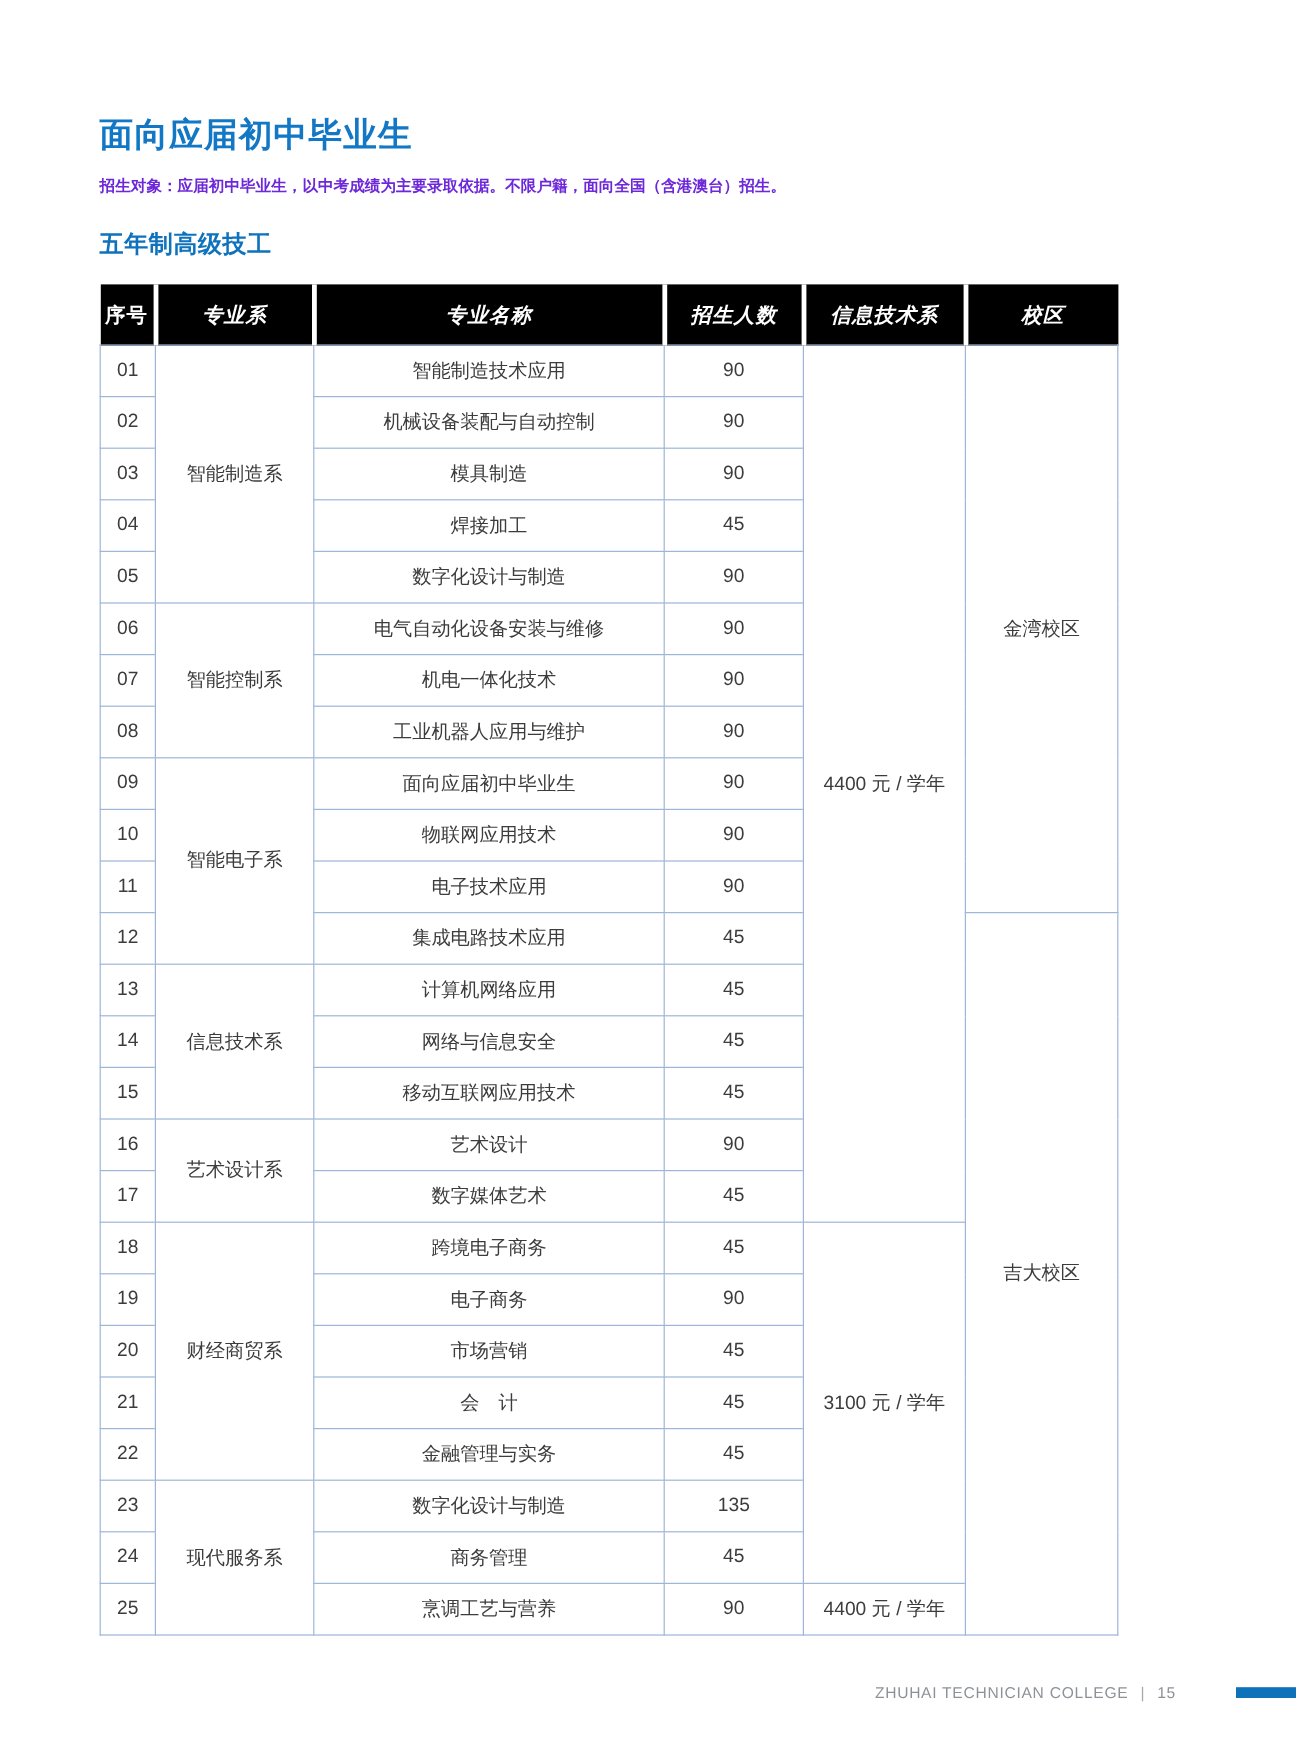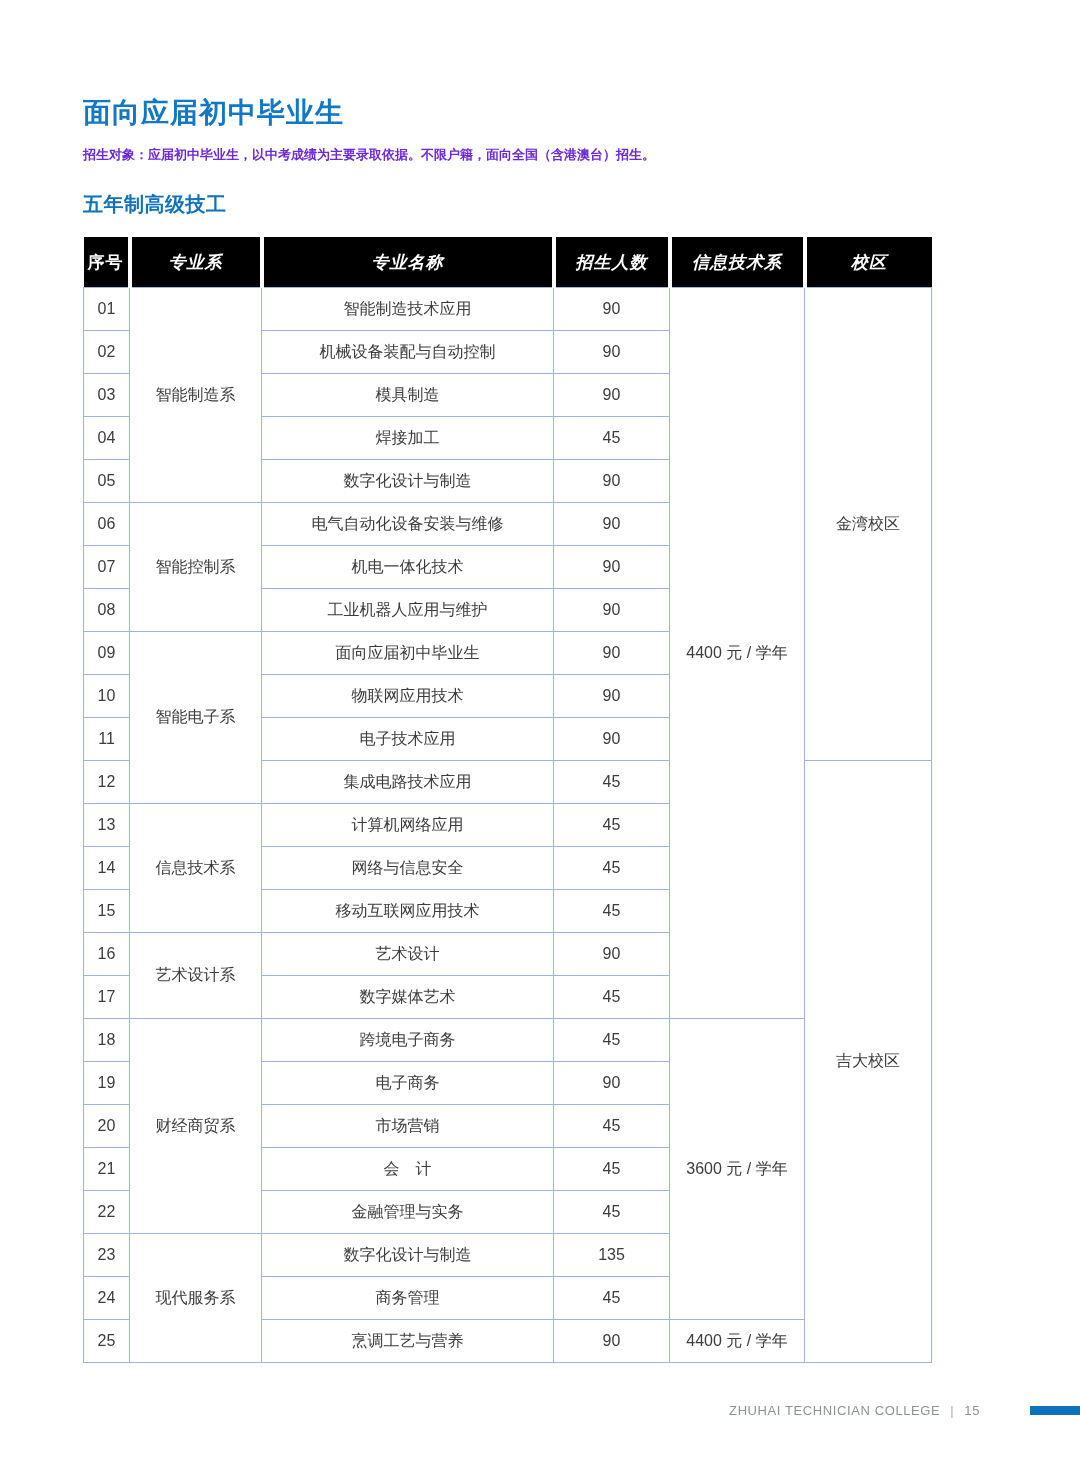--- a/index.html
+++ b/index.html
@@ -225,21 +225,21 @@
           <tr>
             <td class="cell-no">17</td>
             <td class="cell-major">数字媒体艺术</td>
             <td class="cell-count">45</td>
           </tr>
           <tr>
             <td class="cell-no">18</td>
             <td rowspan="5" class="cell-dept">财经商贸系</td>
             <td class="cell-major">跨境电子商务</td>
             <td class="cell-count">45</td>
-            <td rowspan="7" class="cell-tuition">3600 元 / 学年</td>
+            <td rowspan="7" class="cell-tuition">3100 元 / 学年</td>
           </tr>
           <tr>
             <td class="cell-no">19</td>
             <td class="cell-major">电子商务</td>
             <td class="cell-count">90</td>
           </tr>
           <tr>
             <td class="cell-no">20</td>
             <td class="cell-major">市场营销</td>
             <td class="cell-count">45</td>

